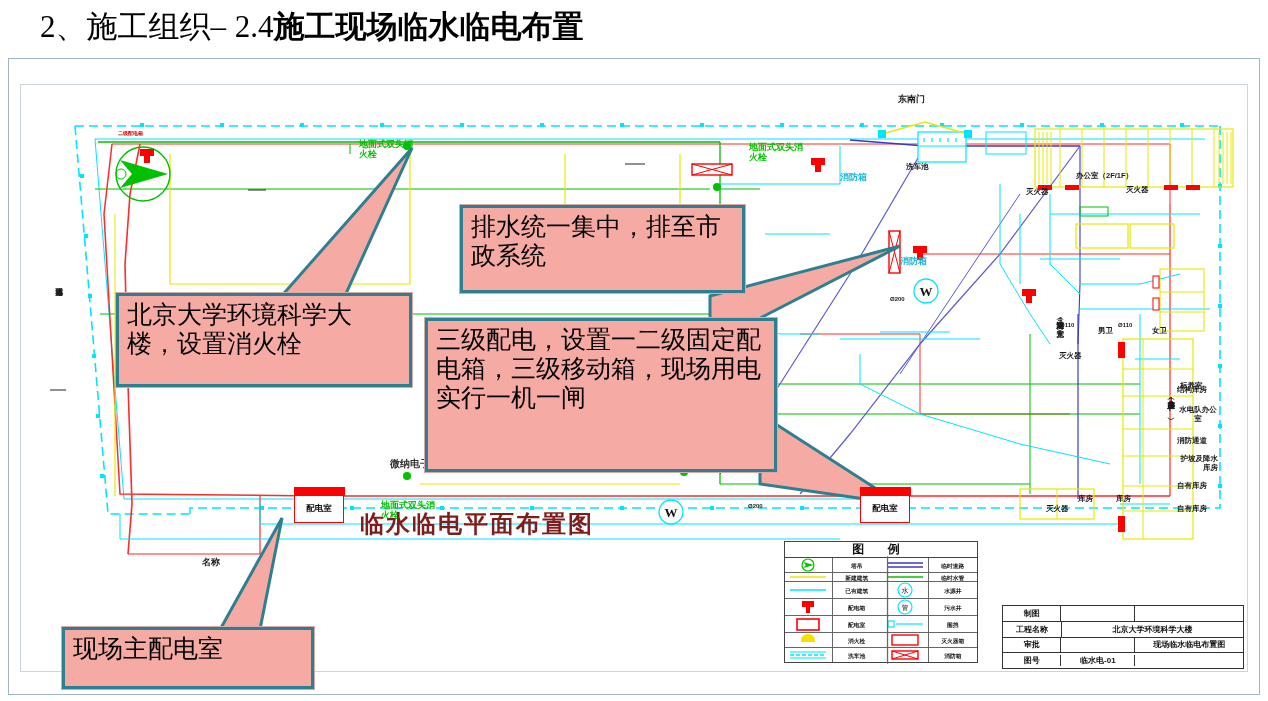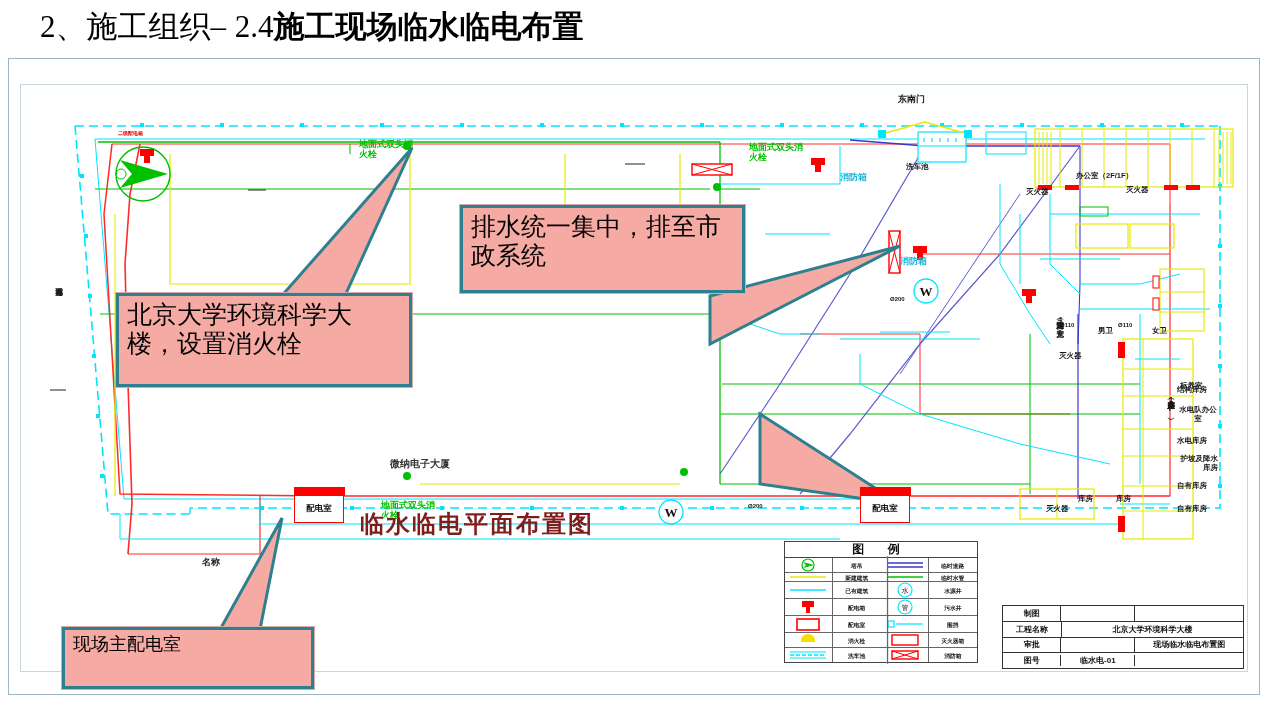--- a/index.html
+++ b/index.html
@@ -48,21 +48,21 @@
   
   .callout{
     position:absolute;background:#f5aaa4;
     border:3px solid #2e7f8f;outline:1px solid #d9a9a9;
     box-sizing:border-box;color:#000;font-weight:normal;
     padding:4px 8px;line-height:1.16;
   }
   .c1{left:116px;top:293px;width:296px;height:94px;font-size:25px;}
   .c2{left:460px;top:205px;width:285px;height:88px;font-size:25px;}
   .c3{left:425px;top:318px;width:352px;height:154px;font-size:25px;}
-  .c4{left:62px;top:627px;width:252px;height:62px;font-size:18px;}
+  .c4{left:62px;top:627px;width:252px;height:62px;font-size:25px;}
 
   
   .legend{
     position:absolute;left:784px;top:541px;width:194px;height:122px;
     border:1px solid #444;background:#fff;box-sizing:border-box;
     display:flex;flex-direction:column;
   }
   .legend-head{
     height:15px;border-bottom:1px solid #444;display:flex;align-items:center;
     justify-content:center;font-size:12px;font-weight:bold;color:#111;letter-spacing:10px;
@@ -365,21 +365,21 @@
   <div class="lbl lbl-black lbl-v" style="left:1055px;top:315px;">消防通道（4米宽）</div>
   <div class="lbl lbl-black lbl-v" style="left:1166px;top:395px;">办公室及库房（1F）</div>
   <div class="lbl lbl-black lbl-v" style="left:54px;top:282px;">现有道路</div>
 
   <div class="lbl lbl-black" style="left:1098px;top:327px;">男卫</div>
   <div class="lbl lbl-black" style="left:1152px;top:327px;">女卫</div>
 
   <div class="lbl lbl-black" style="left:1180px;top:382px;">标养室</div>
   <div class="lbl lbl-black" style="left:1177px;top:386px;">结构库房</div>
   <div class="lbl lbl-black" style="left:1178px;top:406px;width:40px;white-space:normal;text-align:center;">水电队办公室</div>
-  <div class="lbl lbl-black" style="left:1177px;top:437px;">水电库房</div>
+  <div class="lbl lbl-black" style="left:1177px;top:437px;">消防通道</div>
   <div class="lbl lbl-black" style="left:1178px;top:455px;width:40px;white-space:normal;text-align:right;">护坡及降水库房</div>
   <div class="lbl lbl-black" style="left:1177px;top:482px;">自有库房</div>
   <div class="lbl lbl-black" style="left:1177px;top:505px;">自有库房</div>
   <div class="lbl lbl-black" style="left:1078px;top:495px;">库房</div>
   <div class="lbl lbl-black" style="left:1116px;top:495px;">库房</div>
 
   <div class="lbl lbl-red" style="left:118px;top:131px;">二级配电箱</div>
   <div class="lbl lbl-black" style="left:890px;top:296px;font-size:6px;">Ø200</div>
   <div class="lbl lbl-black" style="left:748px;top:503px;font-size:6px;">Ø200</div>
   <div class="lbl lbl-black" style="left:1060px;top:322px;font-size:6px;">Ø110</div>
@@ -393,20 +393,21 @@
     <div class="cap"></div>
     <span>配电室</span>
   </div>
 
   <div class="bldg-name">微纳电子大厦</div>
   <div class="lbl lbl-black9" style="left:202px;top:557px;">名称</div>
   <div class="drawing-title">临水临电平面布置图</div>
 
   <div class="callout c1">北京大学环境科学大楼，设置消火栓</div>
   <div class="callout c2">排水统一集中，排至市政系统</div>
+  <div class="callout c3">三级配电，设置一二级固定配电箱，三级移动箱，现场用电实行一机一闸</div>
   <div class="callout c4">现场主配电室</div>
 
   <div class="legend">
     <div class="legend-head">图 例</div>
     <div class="legend-body">
 
       <div class="lg-row">
         <div class="lg-sym">
           <svg width="22" height="14" viewBox="0 0 22 14">
               <circle cx="11" cy="7" r="6" stroke="#00c000" stroke-width="1.2" fill="none"></circle>

